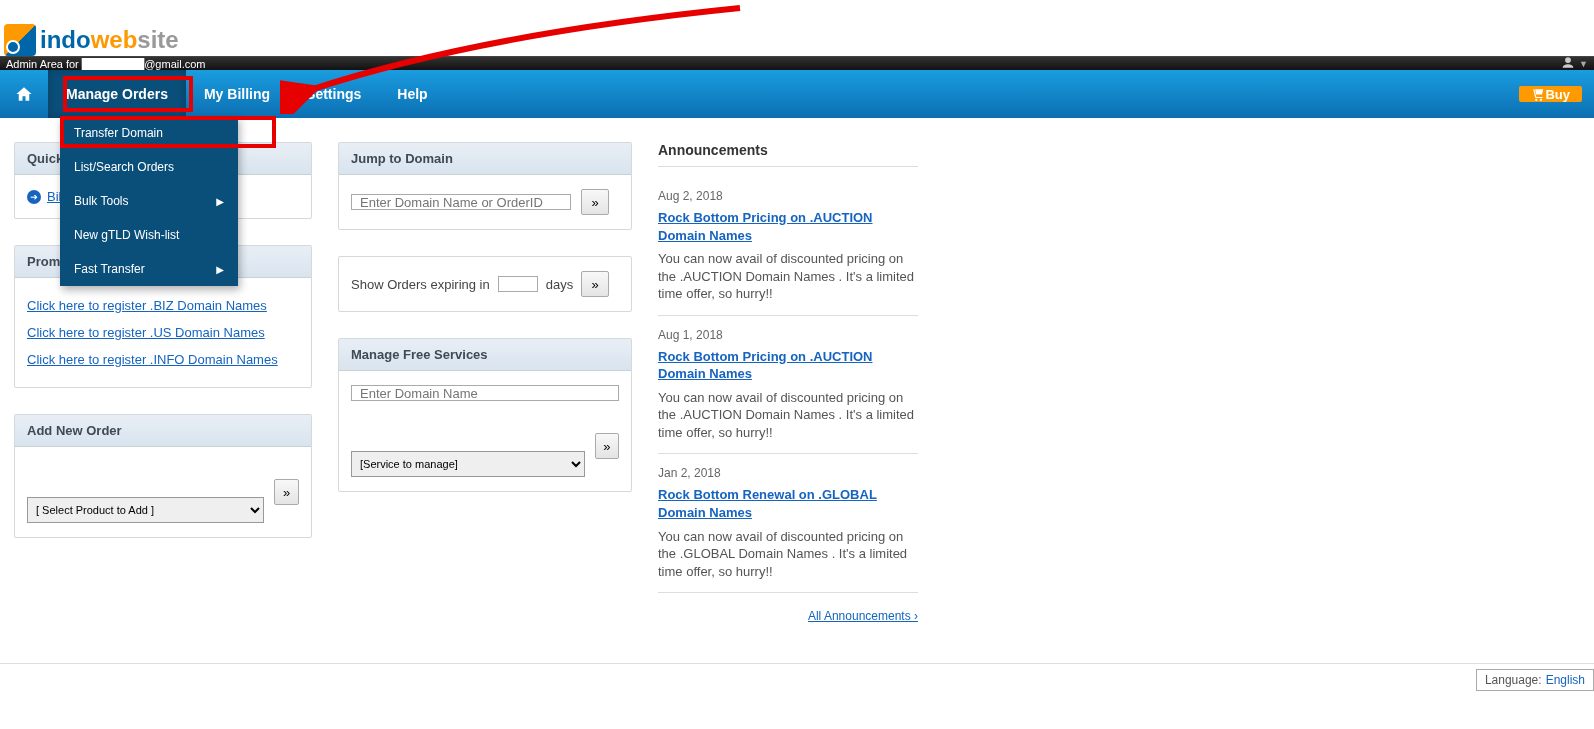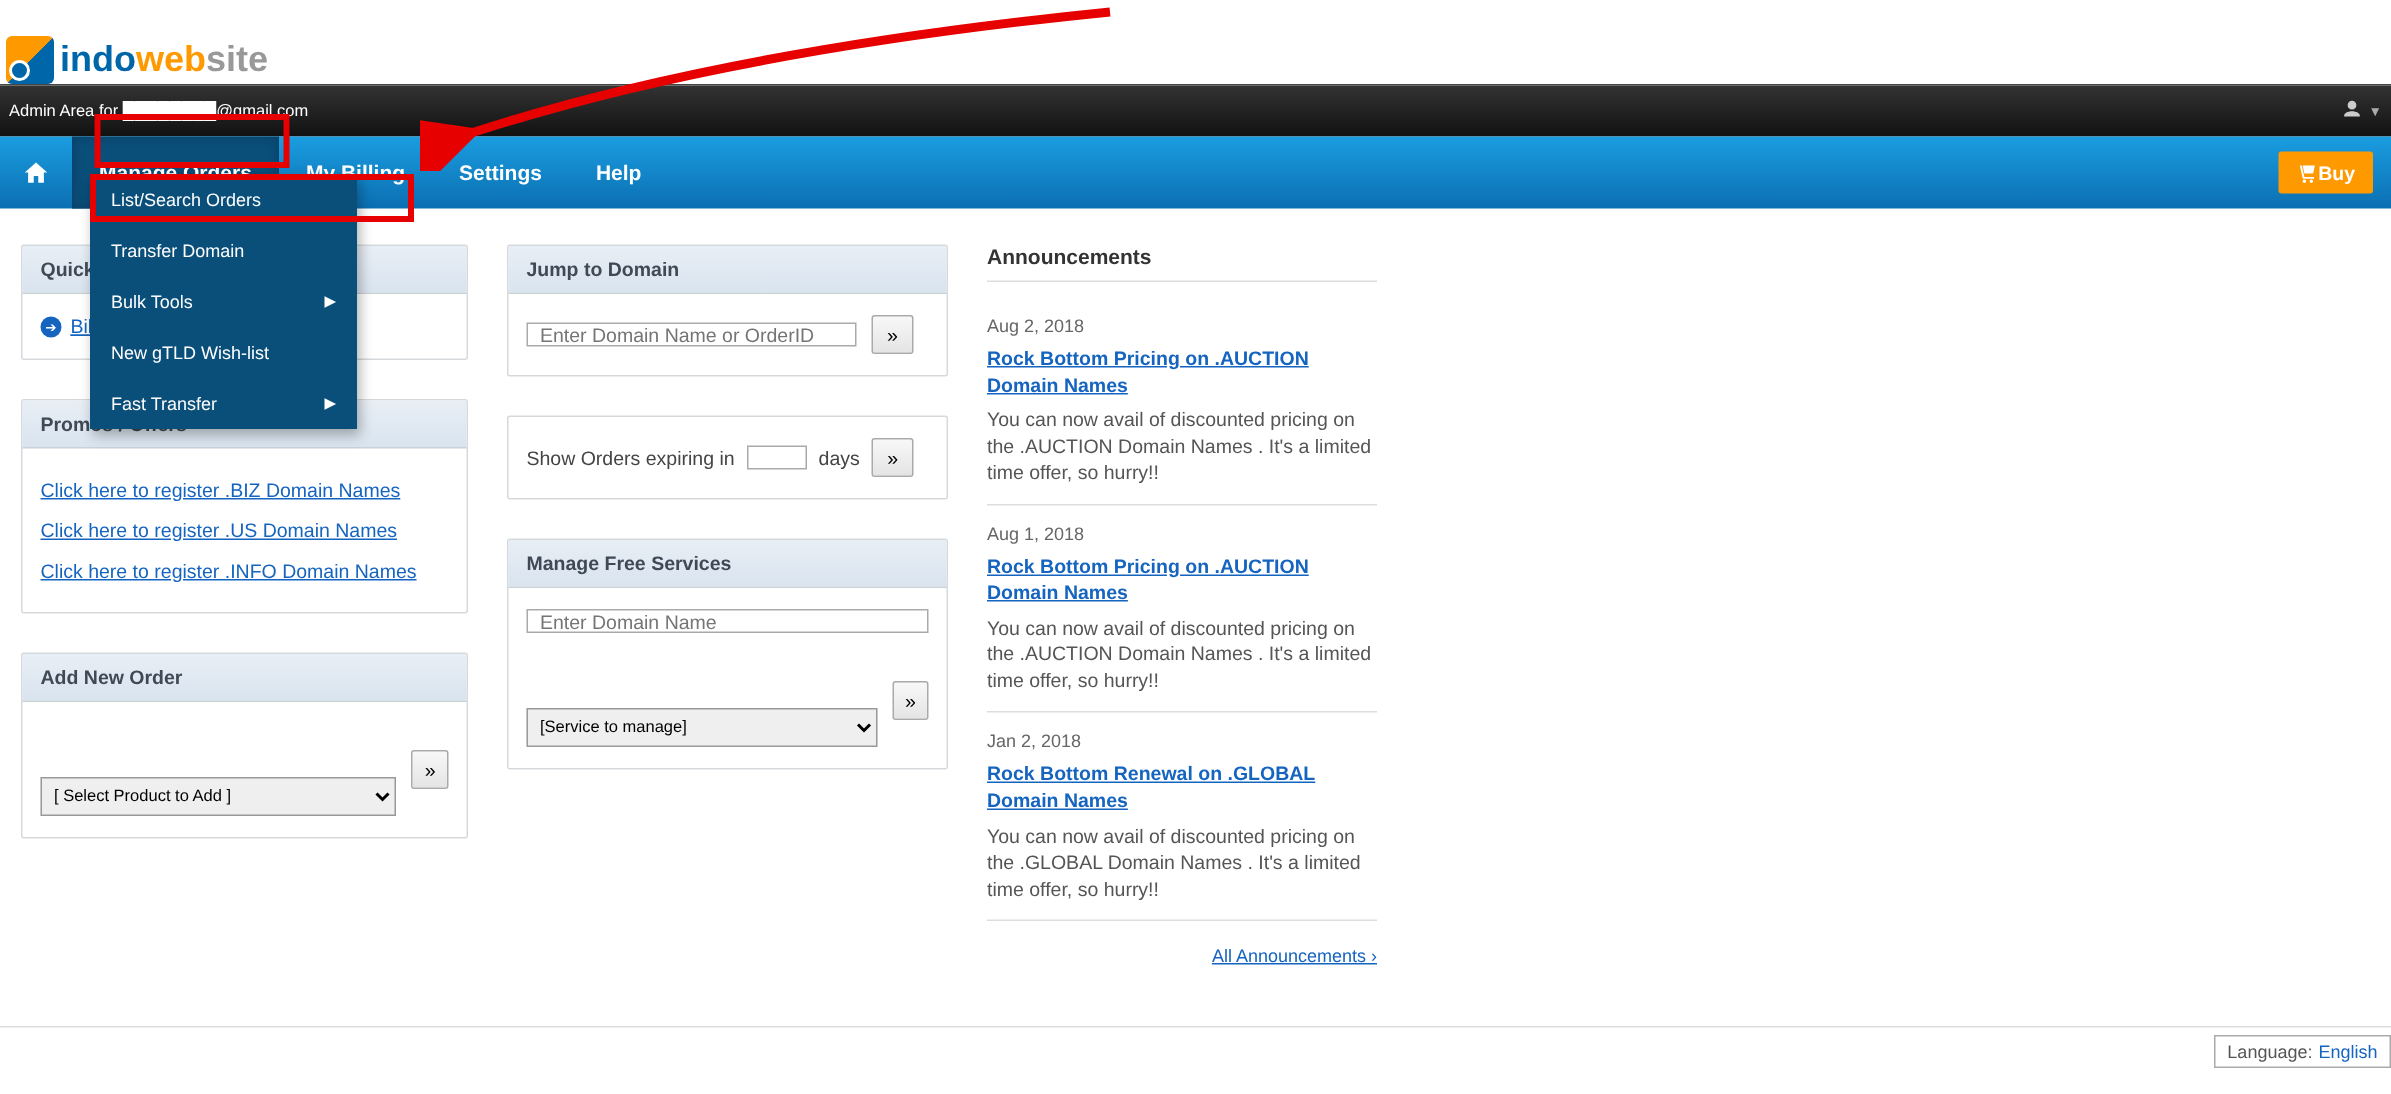--- a/index.html
+++ b/index.html
@@ -6,31 +6,31 @@
 body { font-family: Verdana, Arial, sans-serif; font-size: 12px; color: #333; background: #fff; width: 1594px; position: relative; }
 
 .logo-bar { height: 56px; display: flex; align-items: flex-end; padding: 0 4px; }
 .logo { font-size: 24px; font-weight: bold; display: flex; align-items: center; }
 .logo-badge { width: 32px; height: 32px; background: linear-gradient(135deg,#ff9900 50%,#0066aa 50%); border-radius: 4px; margin-right: 4px; position: relative; }
 .logo-badge::after { content:""; position:absolute; bottom:2px; left:2px; width:10px; height:10px; border-radius:50%; background:#0066aa; border:2px solid #fff; }
 .logo .t1 { color:#0066aa; }
 .logo .t2 { color:#ff9900; }
 .logo .t3 { color:#999; }
 
-.admin-bar { background: linear-gradient(#333,#111); color: #fff; height: 35px; font-size: 11px; display:flex; align-items:center; justify-content:space-between; padding: 0 6px 0 6px; border-top:1px solid #444; }
+.admin-bar { background: linear-gradient(#333,#111); color: #fff; height: 14px; font-size: 11px; display:flex; align-items:center; justify-content:space-between; padding: 0 6px 0 6px; border-top:1px solid #444; }
 .admin-bar .right { display:flex; align-items:center; gap:4px; }
 .admin-bar .user-icon svg { width:14px; height:14px; fill:#ccc; }
 
 .main-nav { background: linear-gradient(#1a9de0,#0b6fb2); height: 48px; display:flex; align-items:stretch; }
 .main-nav .home { width:48px; display:flex; align-items:center; justify-content:center; }
 .main-nav .home svg { width:18px; height:18px; fill:#fff; }
 .main-nav .item { padding:0 18px; color:#fff; font-weight:bold; font-size:14px; display:flex; align-items:center; cursor:pointer; }
 .main-nav .item.active { background:#0a4e7a; box-shadow: inset 0 0 8px rgba(0,0,0,.2); }
 .main-nav .spacer { flex:1; }
-.buy-btn { background:#ff9900; color:#fff; border:none; height:28px; align-self:center; margin-right:12px; padding:0 12px; font-weight:bold; display:flex; align-items:center; gap:0; border-radius:2px; cursor:pointer; font-size:13px; }
+.buy-btn { background:#ff9900; color:#fff; border:none; height:16px; align-self:center; margin-right:12px; padding:0 12px; font-weight:bold; display:flex; align-items:center; gap:0; border-radius:2px; cursor:pointer; font-size:13px; }
 .buy-btn svg { width:14px; height:14px; fill:#fff; }
 
 .dropdown { position:absolute; left:60px; top:116px; width:178px; background:#0a4e7a; box-shadow:2px 4px 8px rgba(0,0,0,.3); z-index:30; }
 .dropdown .ditem { color:#fff; padding:10px 14px; font-size:12px; cursor:pointer; display:flex; align-items:center; justify-content:space-between; }
 .dropdown .ditem .chev { font-size:10px; }
 
 .annot-box1 { position:absolute; left:63px; top:76px; width:130px; height:36px; border:4px solid #e60000; z-index:40; pointer-events:none; }
 .annot-box2 { position:absolute; left:60px; top:116px; width:216px; height:32px; border:4px solid #e60000; z-index:40; pointer-events:none; }
 .arrow-svg { position:absolute; left:280px; top:4px; z-index:40; pointer-events:none; }
 
@@ -120,24 +120,24 @@
   <button class="buy-btn">
     <svg viewBox="0 0 24 24">
         <path d="M7 4h14l-2 9H9L7 4zm-4 0h3l3 13h11v2H8a1 1 0 01-1-.8L3.8 4H3zm6 16a2 2 0 110 4 2 2 0 010-4zm8 0a2 2 0 110 4 2 2 0 010-4z"></path>
       </svg>
     <span>Buy</span>
   </button>
 </div>
 
 <div class="dropdown">
   <div class="ditem">
+      <span>Transfer Domain</span>
+    </div>
+  <div class="ditem">
       <span>List/Search Orders</span>
-    </div>
-  <div class="ditem">
-      <span>Transfer Domain</span>
     </div>
   <div class="ditem">
       <span>Bulk Tools</span>
       <span class="chev">▶</span>
     </div>
   <div class="ditem">
       <span>New gTLD Wish-list</span>
     </div>
   <div class="ditem">
       <span>Fast Transfer</span>

